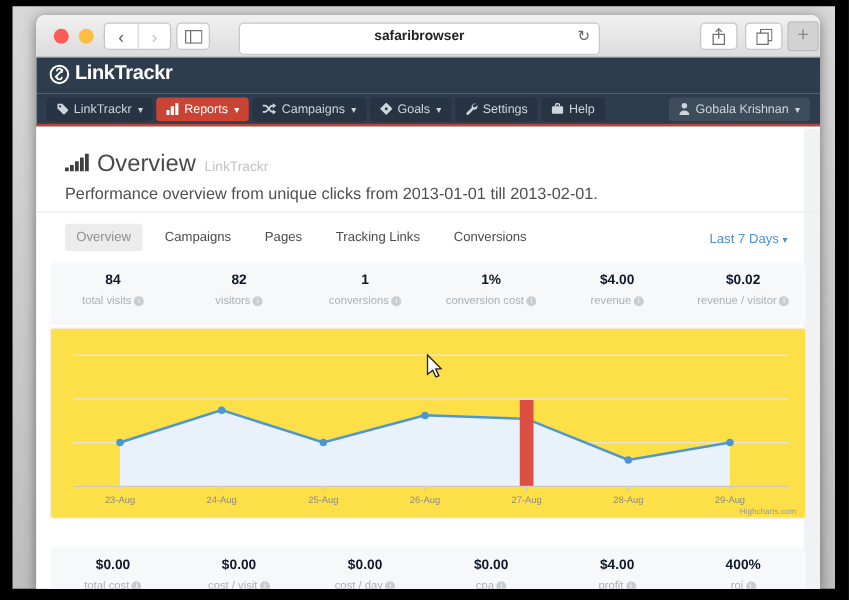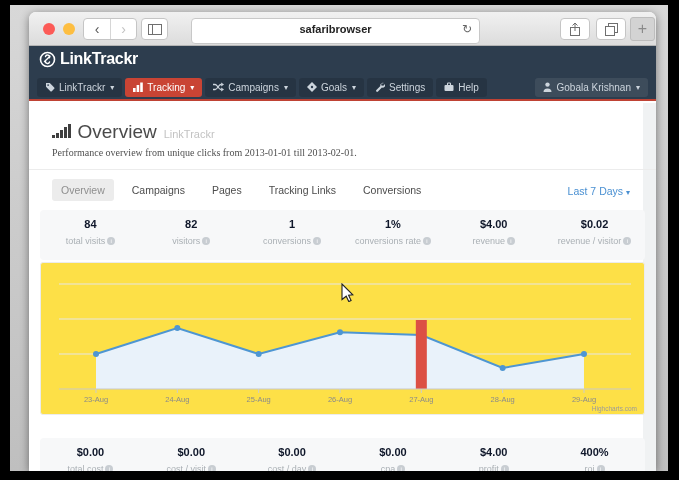--- a/index.html
+++ b/index.html
@@ -45,21 +45,21 @@
   .user-btn { margin-left:auto; background:rgba(255,255,255,.08);text-align:center; }
 
   
   .page { position:absolute; left:0; top:91px; right:0; bottom:0; background:#fff; }
   .page-gutter { position:absolute; right:0; top:0; bottom:0; width:13px; background:#f0f2f3; }
   .heading { position:absolute; left:23px; top:18px; display:flex; align-items:baseline; gap:7px; }
   .signal { display:flex; align-items:flex-end; gap:1.5px; }
   .signal i { display:block; width:2.5px; background:#3f3f3f; }
   .h-title { font-size:19px; color:#4a4a4a; }
   .h-suffix { font-size:11px; color:#c3c3c3; }
-  .subtitle { position:absolute; left:23px; top:44px; font-size:10px; color:#4f4f4f;font-family:Liberation Serif, serif; }
+  .subtitle { position:absolute; left:23px; top:44px; font-size:13px; color:#4f4f4f; }
   .divider { position:absolute; left:0; right:0; top:66px; border-top:1px solid #ececec; }
 
   .tabs { position:absolute; left:23px; top:76px; display:flex; align-items:center; gap:9px; }
   .tab { font-size:10.5px; color:#4c4c4c; padding:5px 9px; border-radius:3px; cursor:pointer; }
   .tab.active { background:#ececec; color:#8f8f8f; }
   .daterange { position:absolute; right:26px; top:82px; font-size:10.5px; color:#4a90d2; cursor:pointer; }
   .daterange .caret { font-size:8px; }
 
   .stats { position:absolute; left:11px; width:605px; height:50px; background:#f7f8f9;
     border-radius:4px; display:flex; }
@@ -136,21 +136,21 @@
         </svg>
         <span>LinkTrackr</span>
         <span class="caret">▾</span>
       </div>
       <div class="nav-item active">
         <svg width="10" height="10" viewBox="0 0 10 10">
           <rect x="0" y="6" width="2.6" height="4" fill="currentColor"></rect>
           <rect x="3.6" y="3" width="2.6" height="7" fill="currentColor"></rect>
           <rect x="7.2" y="0.5" width="2.6" height="9.5" fill="currentColor"></rect>
         </svg>
-        <span>Tracking</span>
+        <span>Reports</span>
         <span class="caret">▾</span>
       </div>
       <div class="nav-item">
         <svg width="11" height="10" viewBox="0 0 11 10">
           <path d="M0,2.5 h2.2 c2.2,0 3.4,5 5.6,5 h0.8" fill="none" stroke="currentColor" stroke-width="1.3"></path>
           <path d="M0,7.5 h2.2 c2.2,0 3.4,-5 5.6,-5 h0.8" fill="none" stroke="currentColor" stroke-width="1.3"></path>
           <polygon points="8.2,0.5 11,2.5 8.2,4.5" fill="currentColor"></polygon>
           <polygon points="8.2,5.5 11,7.5 8.2,9.5" fill="currentColor"></polygon>
         </svg>
         <span>Campaigns</span>
@@ -224,21 +224,21 @@
         <div class="stat">
           <div class="stat-value">82</div>
           <div><span class="stat-label">visitors</span><span class="info-icon">i</span></div>
         </div>
         <div class="stat">
           <div class="stat-value">1</div>
           <div><span class="stat-label">conversions</span><span class="info-icon">i</span></div>
         </div>
         <div class="stat">
           <div class="stat-value">1%</div>
-          <div><span class="stat-label">conversions rate</span><span class="info-icon">i</span></div>
+          <div><span class="stat-label">conversion cost</span><span class="info-icon">i</span></div>
         </div>
         <div class="stat">
           <div class="stat-value">$4.00</div>
           <div><span class="stat-label">revenue</span><span class="info-icon">i</span></div>
         </div>
         <div class="stat">
           <div class="stat-value">$0.02</div>
           <div><span class="stat-label">revenue / visitor</span><span class="info-icon">i</span></div>
         </div>
       </div>

